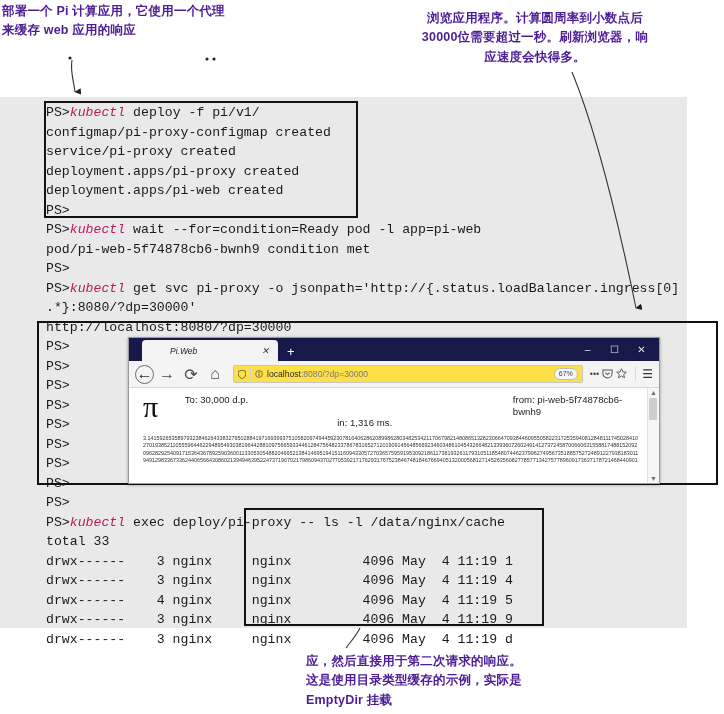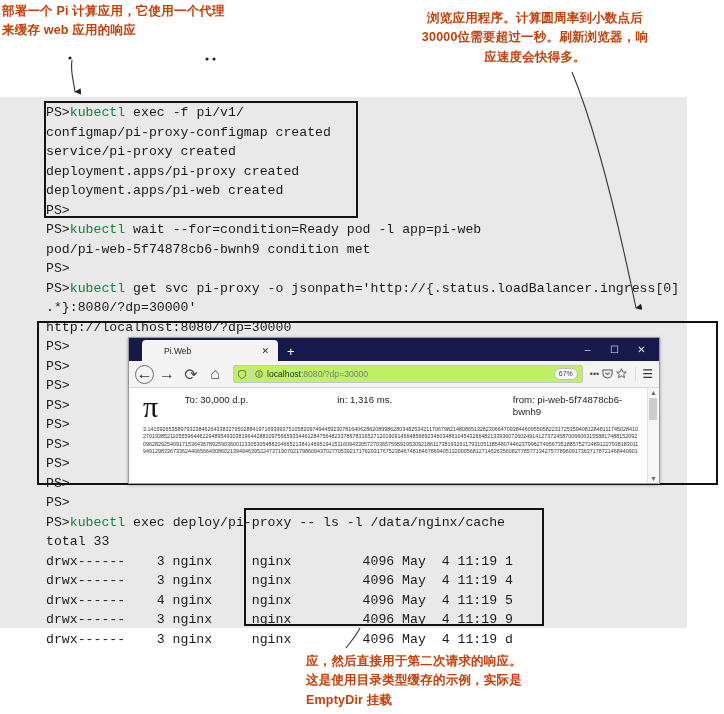--- a/index.html
+++ b/index.html
@@ -10,21 +10,21 @@
     -webkit-font-smoothing:antialiased;
   }
 
   
   .anno{
     position:absolute;
     font-family:"Liberation Sans", sans-serif;
     font-weight:bold;
     font-size:12.5px;
     line-height:1.55;
-    color:#c2410c;
+    color:#4c1d95;
     letter-spacing:0.2px;
     white-space:pre-line;
   }
   #anno-top-left{left:2px;top:2px;width:300px;}
   #anno-top-right{left:390px;top:9px;width:290px;height:56px;overflow:hidden;text-align:center;}
   #anno-bottom{left:306px;top:652px;width:330px;}
 
   
   #leaders{position:absolute;left:0;top:0;width:724px;height:714px;pointer-events:none;}
 
@@ -34,21 +34,21 @@
     background:#e9e9e9;
   }
   .term-line{
     font-family:"Liberation Mono","DejaVu Sans Mono",monospace;
     font-size:13.2px;
     line-height:19.5px;
     color:#1a1a1a;
     white-space:pre;
   }
   #term-text{position:absolute;left:46px;top:6px;}
-  .cmd{color:#15803d;}
+  .cmd{color:#be185d;font-style:italic;}
 
   
   .hlbox{
     position:absolute;border:2px solid #121212;
     box-sizing:border-box;background:transparent;
   }
   #box-apply{left:44px;top:101px;width:314px;height:117px;}
   #box-url{left:37px;top:321px;width:681px;height:164px;}
   #box-ls{left:244px;top:508px;width:300px;height:118px;}
 
@@ -59,55 +59,55 @@
     border:1px solid #9a9a9a;
     box-shadow:0 1px 3px rgba(0,0,0,.35);
     overflow:hidden;
   }
   .bw-titlebar{
     height:23px;background:#16194a;display:flex;align-items:flex-end;position:relative;
   }
   .bw-tab{
     margin-left:13px;height:21px;min-width:136px;background:#f3f3f3;
     border-radius:4px 4px 0 0;display:flex;align-items:center;
-    padding:0 6px 0 22px;box-sizing:border-box;
+    padding:0 6px 0 28px;box-sizing:border-box;font-style:italic;
   }
   .bw-tab-title{font-size:8.5px;color:#1a1a1a;flex:1;font-family:"Liberation Sans",sans-serif;}
   .bw-tab-close{font-size:9px;color:#333;padding:0 3px;}
   .bw-newtab{color:#fff;font-size:13px;margin-left:9px;margin-bottom:3px;line-height:1;}
   .bw-winbtns{position:absolute;right:4px;top:3px;display:flex;gap:0px;align-items:center;}
   .bw-winbtn{width:27px;height:17px;display:flex;align-items:center;justify-content:center;color:#dfe0ea;font-size:10px;font-family:"Liberation Sans",sans-serif;}
 
   .bw-navbar{
     height:27px;background:#f4f4f4;border-bottom:1px solid #d6d6d6;
     display:flex;align-items:center;padding:0 6px;box-sizing:border-box;gap:2px;
   }
   .nav-btn{width:22px;height:22px;display:flex;align-items:center;justify-content:center;color:#4a4a4a;}
   .nav-btn.back{border:1.3px solid #6d6d6d;border-radius:50%;width:17px;height:17px;color:#2f2f2f;}
   .urlbar{
-    flex:1;height:18px;margin:0 5px;background:#bef264;border:1px solid #c6c6c6;border-radius:2px;
+    flex:1;height:18px;margin:0 5px;background:#fde047;border:1px solid #c6c6c6;border-radius:2px;
     display:flex;align-items:center;padding:0 4px;box-sizing:border-box;gap:4px;
   }
   .url-ico{color:#5a5a5a;display:flex;align-items:center;}
   .url-sep{width:1px;height:12px;background:#d2d2d2;}
   .url-text{flex:1;font-size:8.6px;color:#2b2b2b;font-family:"Liberation Sans",sans-serif;white-space:nowrap;overflow:hidden;}
   .url-text .dim{color:#7a7a7a;}
   .zoom-badge{
     font-size:7px;color:#444;border:1px solid #bdbdbd;border-radius:8px;
     padding:0px 4px;background:#f6f6f6;line-height:10px;
   }
   .nav-right{display:flex;align-items:center;gap:3px;color:#4a4a4a;}
   .ham{margin-left:5px;padding-left:6px;border-left:1px solid #dadada;color:#333;font-size:12px;}
 
   .bw-content{position:relative;height:95px;background:#fff;overflow:hidden;}
   .pi-row{display:flex;align-items:flex-start;padding:6px 10px 0 14px;gap:0;}
   .pi-glyph{font-family:"Liberation Serif","DejaVu Serif",serif;font-size:30px;line-height:26px;color:#111;width:46px;}
   .pi-col{font-size:9.6px;color:#222;font-family:"Liberation Sans",sans-serif;line-height:12px;}
   .pi-col.c1{width:168px;}
-  .pi-col.c2{width:145px;}
+  .pi-col.c2{width:145px;margin-top:23px;}
   .pi-col.c3{width:150px;padding-left:44px;}
   .pi-digits{
     margin:6px 8px 0 14px;
     font-family:"Liberation Sans",sans-serif;
     font-size:5.4px;line-height:7.4px;color:#333;
     word-break:break-all;height:30px;overflow:hidden;
     padding-right:12px;
   }
   .scrollbar{
     position:absolute;right:0;top:0;width:11px;height:100%;
@@ -115,21 +115,21 @@
     display:flex;flex-direction:column;justify-content:space-between;align-items:center;
   }
   .sb-arrow{font-size:7px;color:#6d6d6d;line-height:9px;}
   .sb-thumb{position:absolute;top:10px;left:1px;width:8px;height:22px;background:#cdcdcd;border-radius:1px;}
 </style>
 </head>
 <body>
 
 <div id="terminal">
   <div id="term-text">
-      <div class="term-line"><span>PS&gt;</span><span class="cmd">kubectl</span><span> exec -f pi/v1/</span></div>
+      <div class="term-line"><span>PS&gt;</span><span class="cmd">kubectl</span><span> deploy -f pi/v1/</span></div>
       <div class="term-line">configmap/pi-proxy-configmap created</div>
       <div class="term-line">service/pi-proxy created</div>
       <div class="term-line">deployment.apps/pi-proxy created</div>
       <div class="term-line">deployment.apps/pi-web created</div>
       <div class="term-line">PS&gt;</div>
       <div class="term-line"><span>PS&gt;</span><span class="cmd">kubectl</span><span> wait --for=condition=Ready pod -l app=pi-web</span></div>
       <div class="term-line">pod/pi-web-5f74878cb6-bwnh9 condition met</div>
       <div class="term-line">PS&gt;</div>
       <div class="term-line"><span>PS&gt;</span><span class="cmd">kubectl</span><span> get svc pi-proxy -o jsonpath='http://{.status.loadBalancer.ingress[0]</span></div>
       <div class="term-line">.*}:8080/?dp=30000'</div>

